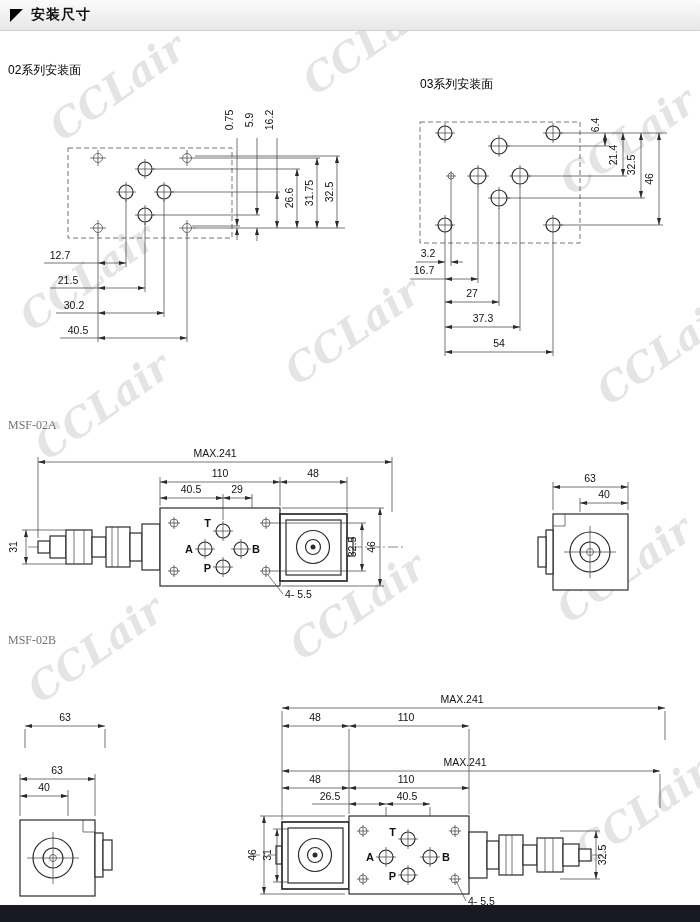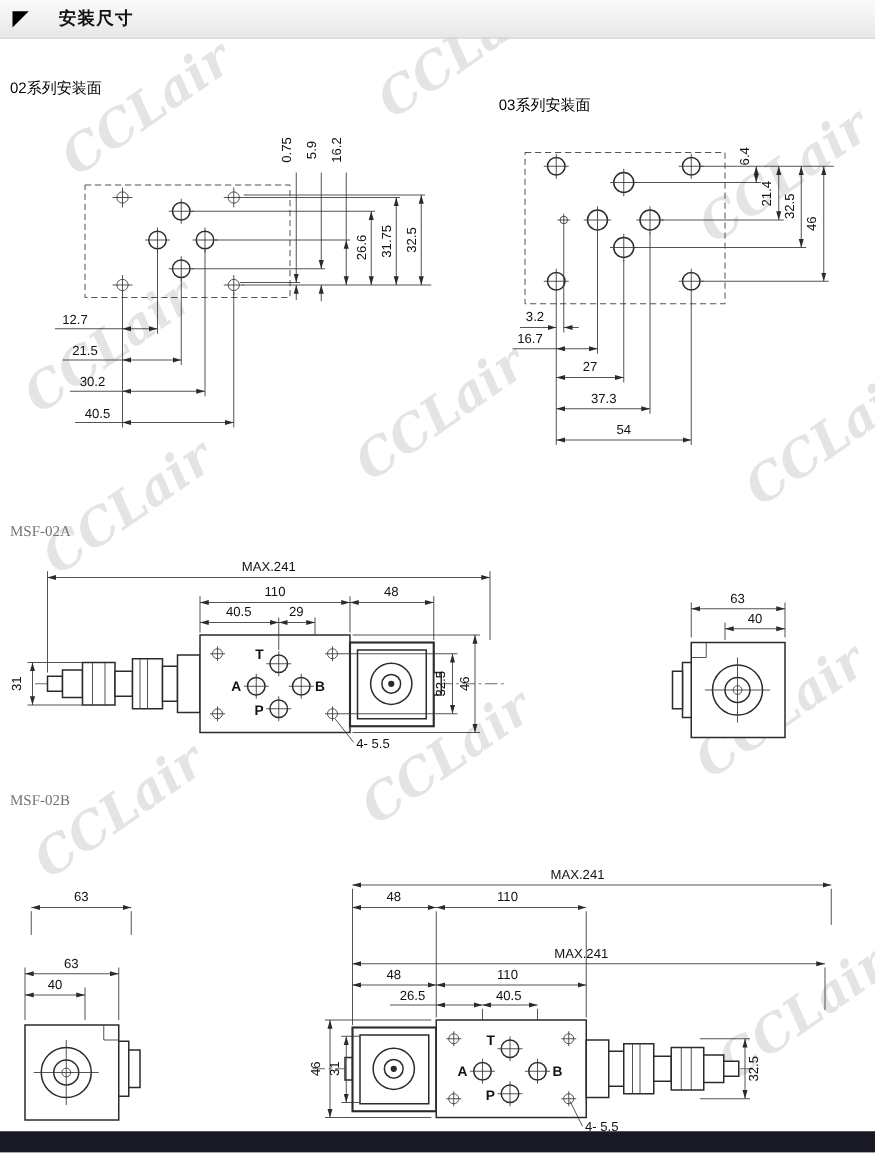--- a/index.html
+++ b/index.html
@@ -2,21 +2,21 @@
 <html><head>
 <meta charset="utf-8">
 <style>
   html,body{margin:0;padding:0;background:#888;}
   #page{position:relative;width:700px;height:922px;background:#fff;overflow:hidden;
         font-family:"Liberation Sans",sans-serif;color:#111;}
   .abs{position:absolute;}
   #hdr{left:0;top:0;width:700px;height:30px;background:linear-gradient(#fbfbfb,#e7e7e7);
        border-bottom:1px solid #d0d0d0;display:flex;align-items:center;}
   #hdr .tri{width:0;height:0;border-top:13px solid #000;border-right:13px solid transparent;margin:0 8px 0 10px;}
-  #hdr .t{font-size:14px;font-weight:700;letter-spacing:1px;margin-left:16px;}
+  #hdr .t{font-size:14px;font-weight:700;letter-spacing:1px;}
   .sect{font-size:12px;color:#000;}
   .mono{font-family:Liberation Serif, serif;font-size:12px;color:#737373;}
   .wm{position:absolute;z-index:0;font:italic 700 40px "DejaVu Serif",serif;color:#d3d3d3;opacity:.6;
       transform:rotate(-35deg);white-space:nowrap;pointer-events:none;}
   svg.draw{position:absolute;z-index:1;overflow:visible;}
   .z1{z-index:1;}
   #ftr{left:0;top:905px;width:700px;height:17px;background:#191924;z-index:2;}
   
   .ol{stroke:#2b2b2b;stroke-width:1.2;fill:#fff;}
   .ol2{stroke:#2b2b2b;stroke-width:1.7;fill:#fff;}
@@ -51,21 +51,21 @@
   <span class="wm" style="left:547px;top:545px">CCLair</span>
   <span class="wm" style="left:18px;top:625px">CCLair</span>
   <span class="wm" style="left:565px;top:787px">CCLair</span>
 
   <div id="hdr" class="abs">
     <span class="tri"></span>
     <span class="t">安装尺寸</span>
   </div>
 
   <div class="abs sect z1" style="left:8px;top:62px">02系列安装面</div>
-  <div class="abs sect z1" style="left:399px;top:76px">03系列安装面</div>
+  <div class="abs sect z1" style="left:420px;top:76px">03系列安装面</div>
   <div class="abs mono z1" style="left:8px;top:418px">MSF-02A</div>
   <div class="abs mono z1" style="left:8px;top:633px">MSF-02B</div>
 
   <svg class="draw" style="left:0;top:90px" width="360" height="270" viewBox="0 0 360 270">
     <g>
       <rect class="thin dash" x="68" y="58" width="164" height="90"></rect>
     </g>
     <g>
 
       <circle class="thin nf" cx="98" cy="68" r="4.5"></circle>

